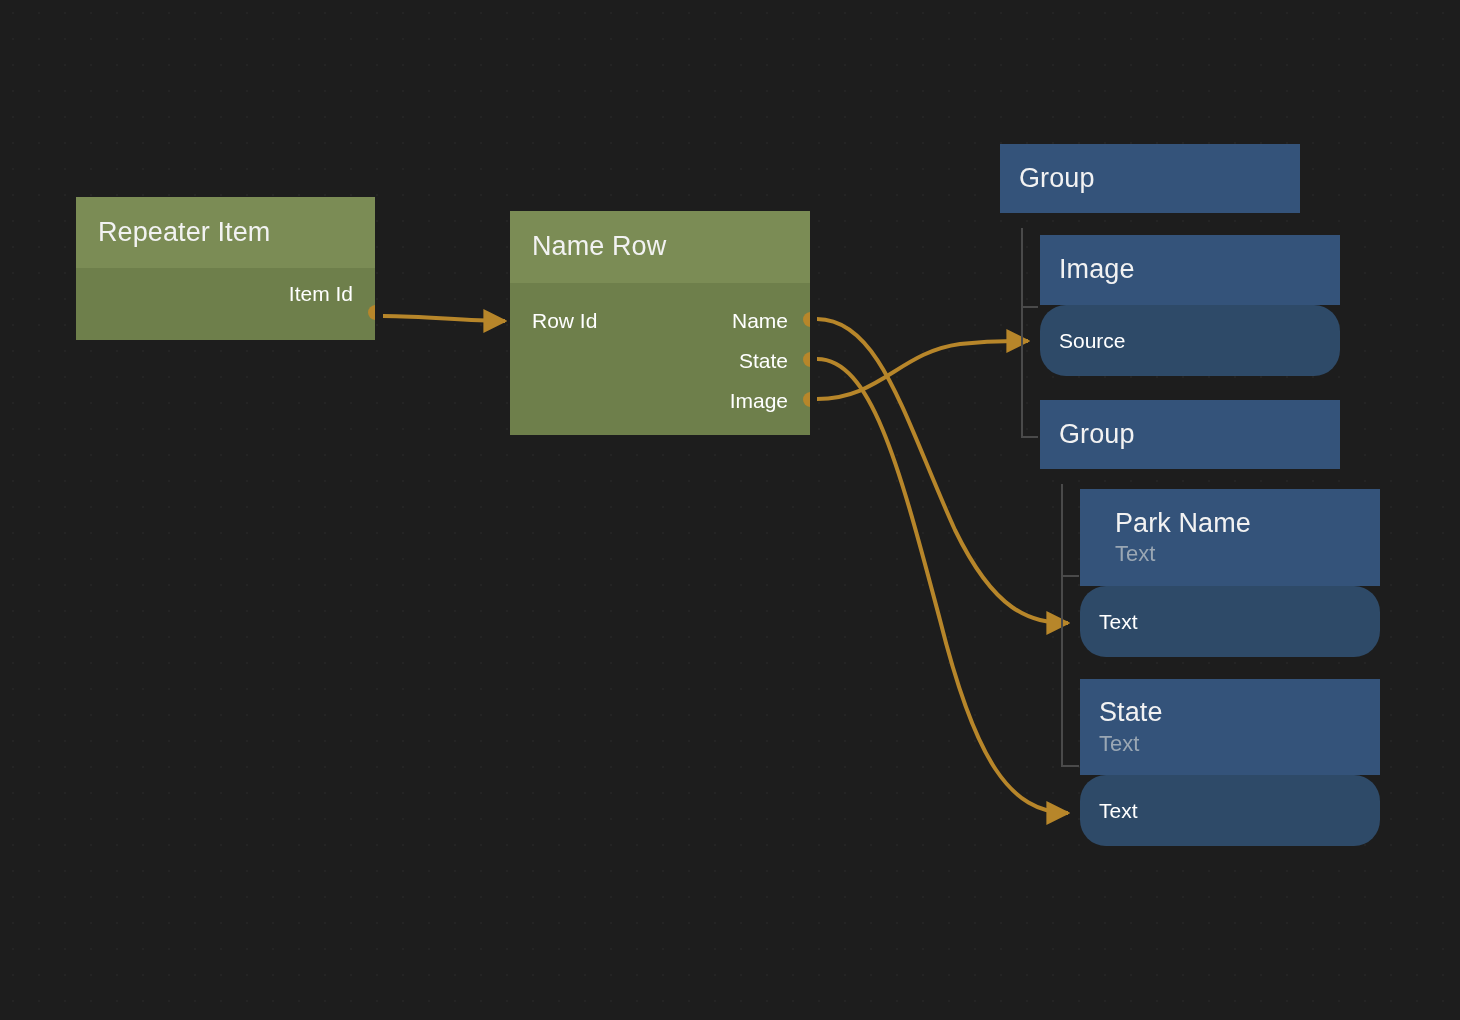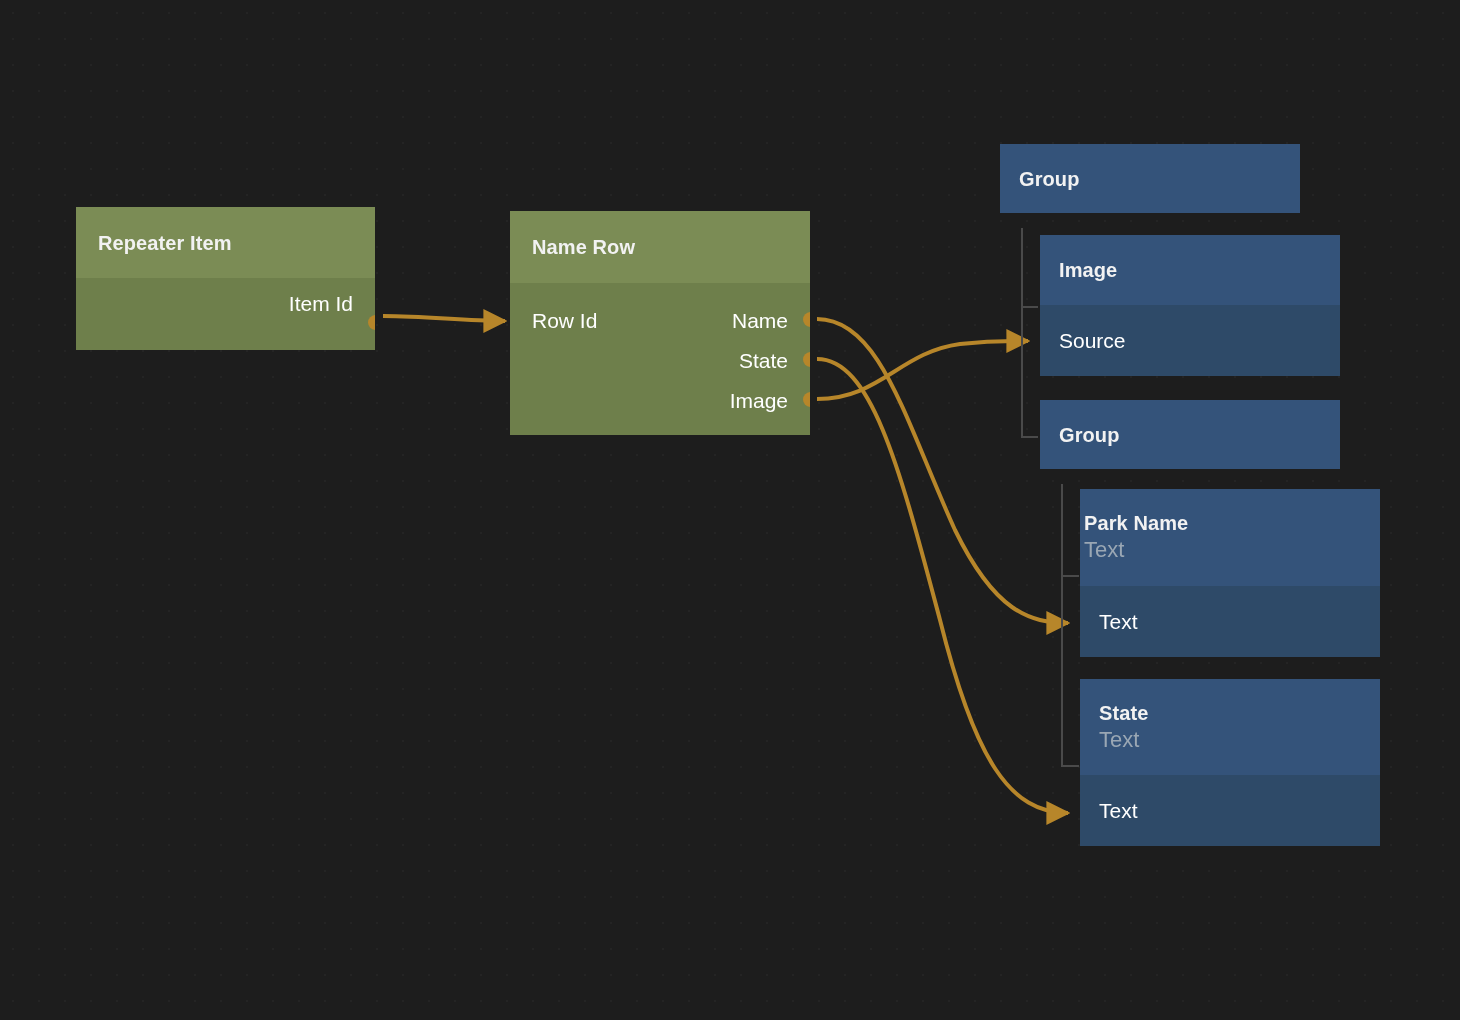--- a/index.html
+++ b/index.html
@@ -59,40 +59,40 @@
     display: flex;
     flex-direction: column;
     justify-content: center;
   }
   .node-body {
     box-sizing: border-box;
     position: relative;
   }
   .node-title {
     color: #f2f2f2;
-    font-size: 20px;
-    font-weight: 700;
+    font-size: 27px;
+    font-weight: 400;
     letter-spacing: 0.1px;
     line-height: 1.1;
   }
   .node-subtitle {
     color: #9aa7b4;
     font-size: 22px;
     font-weight: 400;
     line-height: 1.15;
     margin-top: 3px;
   }
 
   
   .node-green .node-header { background: #7b8c55; }
   .node-green .node-body   { background: #6e7f4b; }
 
   
   .node-blue .node-header { background: #34537a; }
-  .node-blue .node-body   { background: #2e4a68; }
+  .node-blue .node-body   { background: #2e4a68; border-radius: 26px; }
 
   
   .port-row {
     position: absolute;
     display: flex;
     align-items: center;
     height: 24px;
     font-size: 21px;
     color: #ffffff;
     white-space: nowrap;
@@ -139,21 +139,21 @@
   </svg>
 
   <div class="tree-v" style="left:1021px; top:228px; height:210px;"></div>
   <div class="tree-h" style="left:1021px; top:306px; width:17px;"></div>
   <div class="tree-h" style="left:1021px; top:436px; width:17px;"></div>
 
   <div class="tree-v" style="left:1061px; top:484px; height:283px;"></div>
   <div class="tree-h" style="left:1061px; top:575px; width:18px;"></div>
   <div class="tree-h" style="left:1061px; top:765px; width:18px;"></div>
 
-  <div class="node node-green" style="left:76px; top:207px; width:299px; height:166px;">
+  <div class="node node-green" style="left:76px; top:197px; width:299px; height:166px;">
     <div class="node-header" style="height:71px; padding:0 0 0 22px;">
       <div class="node-title">Repeater Item</div>
     </div>
     <div class="node-body" style="height:72px;padding-left:32px;">
       <div class="port-row out" style="top:96px; margin-top:-83px; right:0; width:100%;">
         <span class="port-label">Item Id</span>
       </div>
     </div>
     <div class="port-dot" style="left:292px; top:108px;"></div>
   </div>
@@ -198,21 +198,21 @@
     </div>
   </div>
 
   <div class="node node-blue" style="left:1040px; top:400px; width:300px; height:69px;">
     <div class="node-header" style="height:69px; padding:0 0 0 19px;">
       <div class="node-title">Group</div>
     </div>
   </div>
 
   <div class="node node-blue" style="left:1080px; top:489px; width:300px; height:168px;">
-    <div class="node-header" style="height:97px; padding:0 0 0 4px;">
+    <div class="node-header" style="height:97px; padding:0 0 0 35px;">
       <div class="node-title">Park Name</div>
       <div class="node-subtitle">Text</div>
     </div>
     <div class="node-body" style="height:71px;">
       <div class="port-row in" style="top:23px; left:0; width:100%; padding-left:19px;">
         <span class="port-label">Text</span>
       </div>
     </div>
   </div>
 

